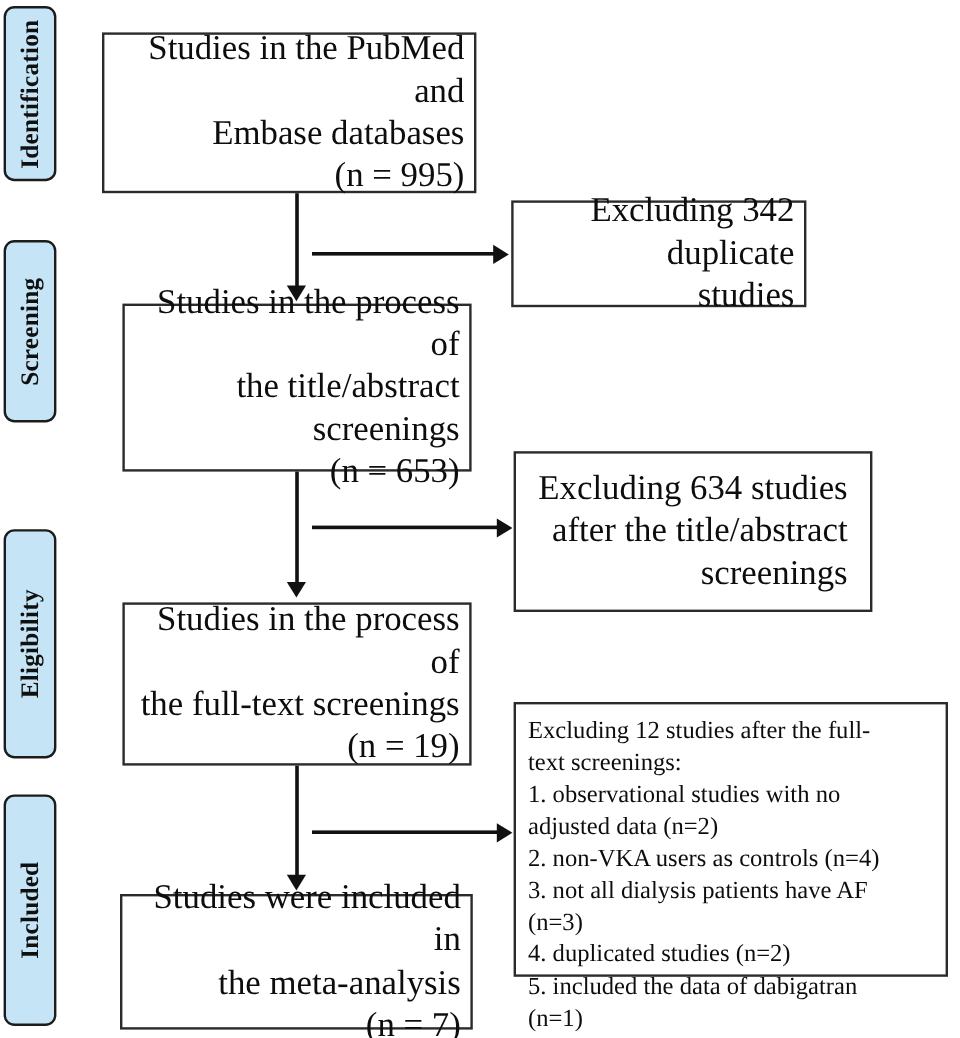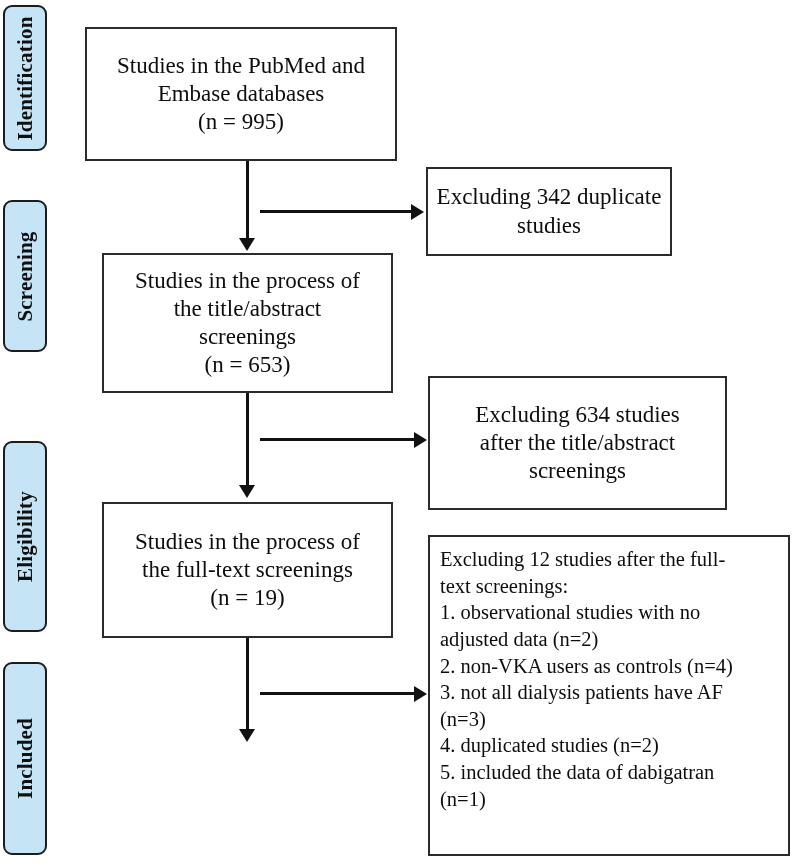--- a/index.html
+++ b/index.html
@@ -41,22 +41,22 @@
   .box{
     position:absolute;
     background:#ffffff;
     border:2px solid #2b2b2b;
     box-sizing:border-box;
     display:flex;
     align-items:center;
     justify-content:center;
   }
   .box-text{
-    text-align:center;
-    font-size:23px;
+    text-align:right;
+    font-size:29px;
     line-height:1.22;
     color:#0d0d0d;
     padding:0 8px;
     white-space:pre-line;
   }
   .box.left-align{
     align-items:flex-start;
     justify-content:flex-start;
   }
   .box.left-align .box-text{
@@ -125,33 +125,38 @@
 screenings
 (n = 653)</span>
   </div>
 
   <div class="box" style="left:102px; top:502px; width:291px; height:136px;">
     <span class="box-text">Studies in the process of
 the full-text screenings
 (n = 19)</span>
   </div>
 
+  <div class="box" style="left:100px; top:745px; width:294px; height:113px;">
+    <span class="box-text">Studies were included in
+the meta-analysis
+(n = 7)</span>
+  </div>
 
   <div class="box" style="left:426px; top:167px; width:246px; height:89px;">
     <span class="box-text">Excluding 342 duplicate
 studies</span>
   </div>
 
   <div class="box" style="left:428px; top:376px; width:299px; height:134px;">
     <span class="box-text">Excluding 634 studies
 after the title/abstract
 screenings</span>
   </div>
 
-  <div class="box left-align" style="left:428px; top:535px; width:362px; height:321px;">
+  <div class="box left-align" style="left:428px; top:585px; width:362px; height:229px;">
     <span class="box-text">Excluding  12 studies after the full-
 text screenings:
 1. observational studies with no
 adjusted data (n=2)
 2. non-VKA users as controls (n=4)
 3. not all dialysis patients have AF
 (n=3)
 4. duplicated studies (n=2)
 5. included the data of dabigatran
 (n=1)</span>

